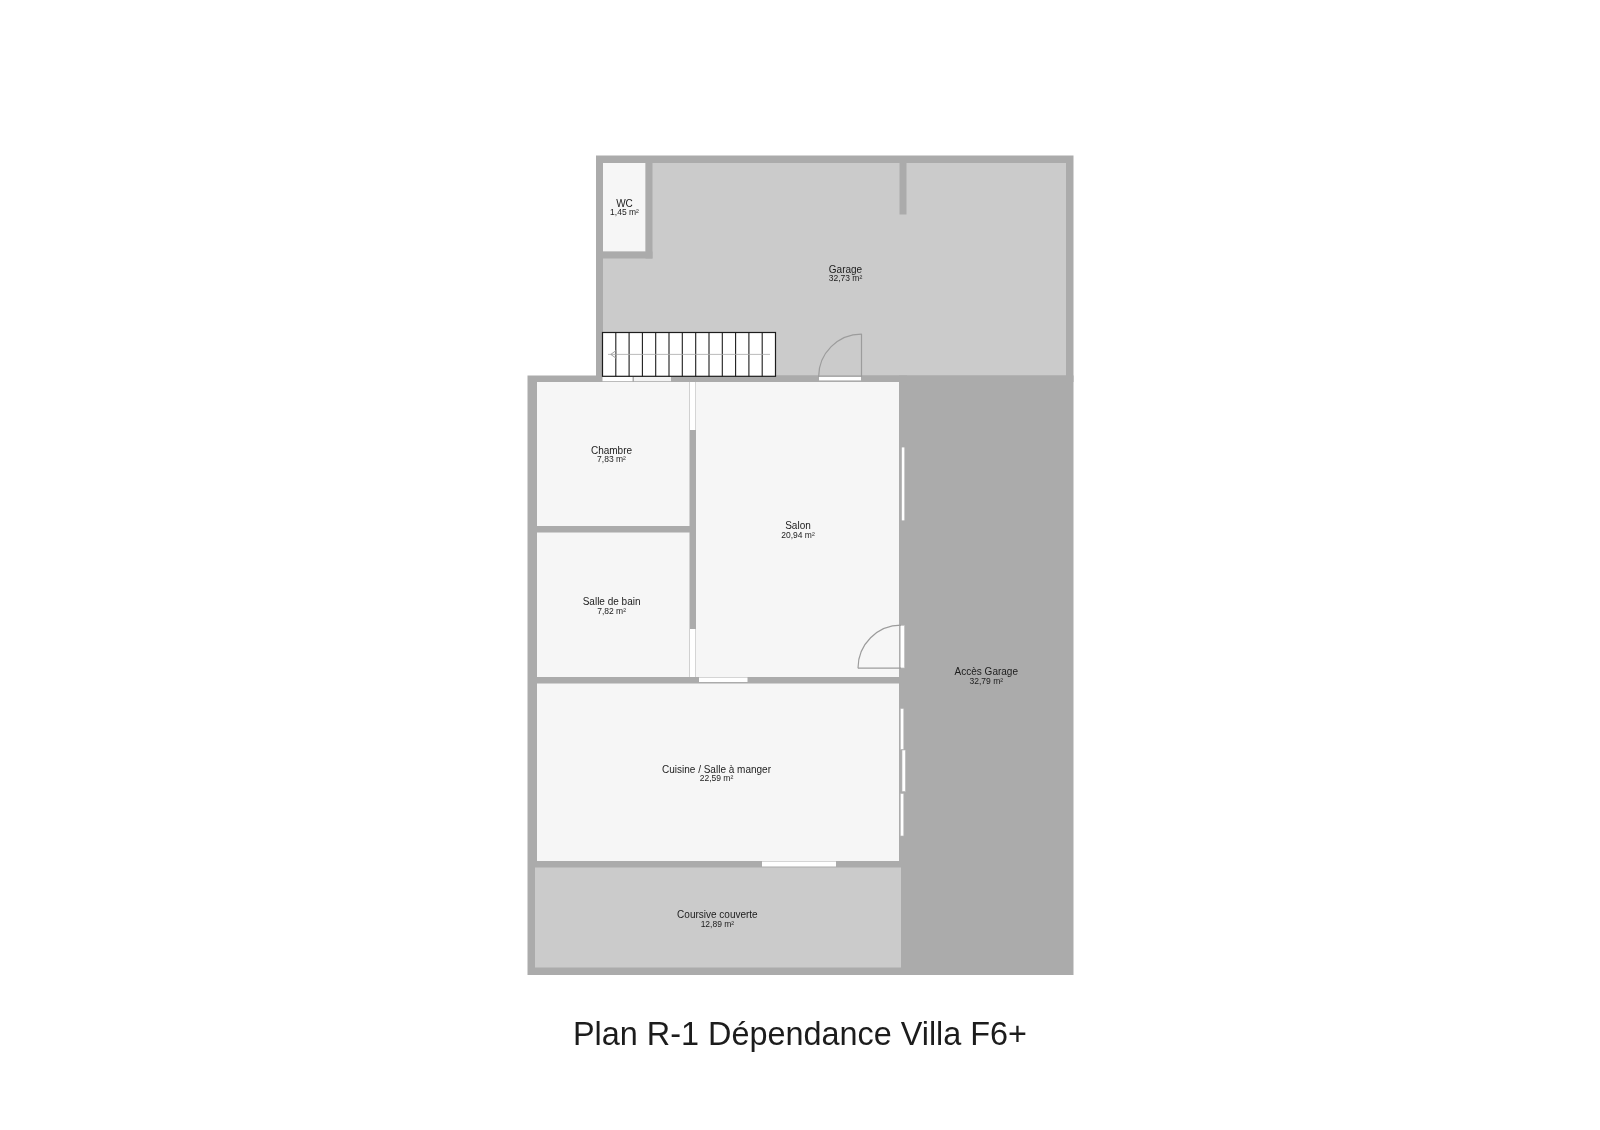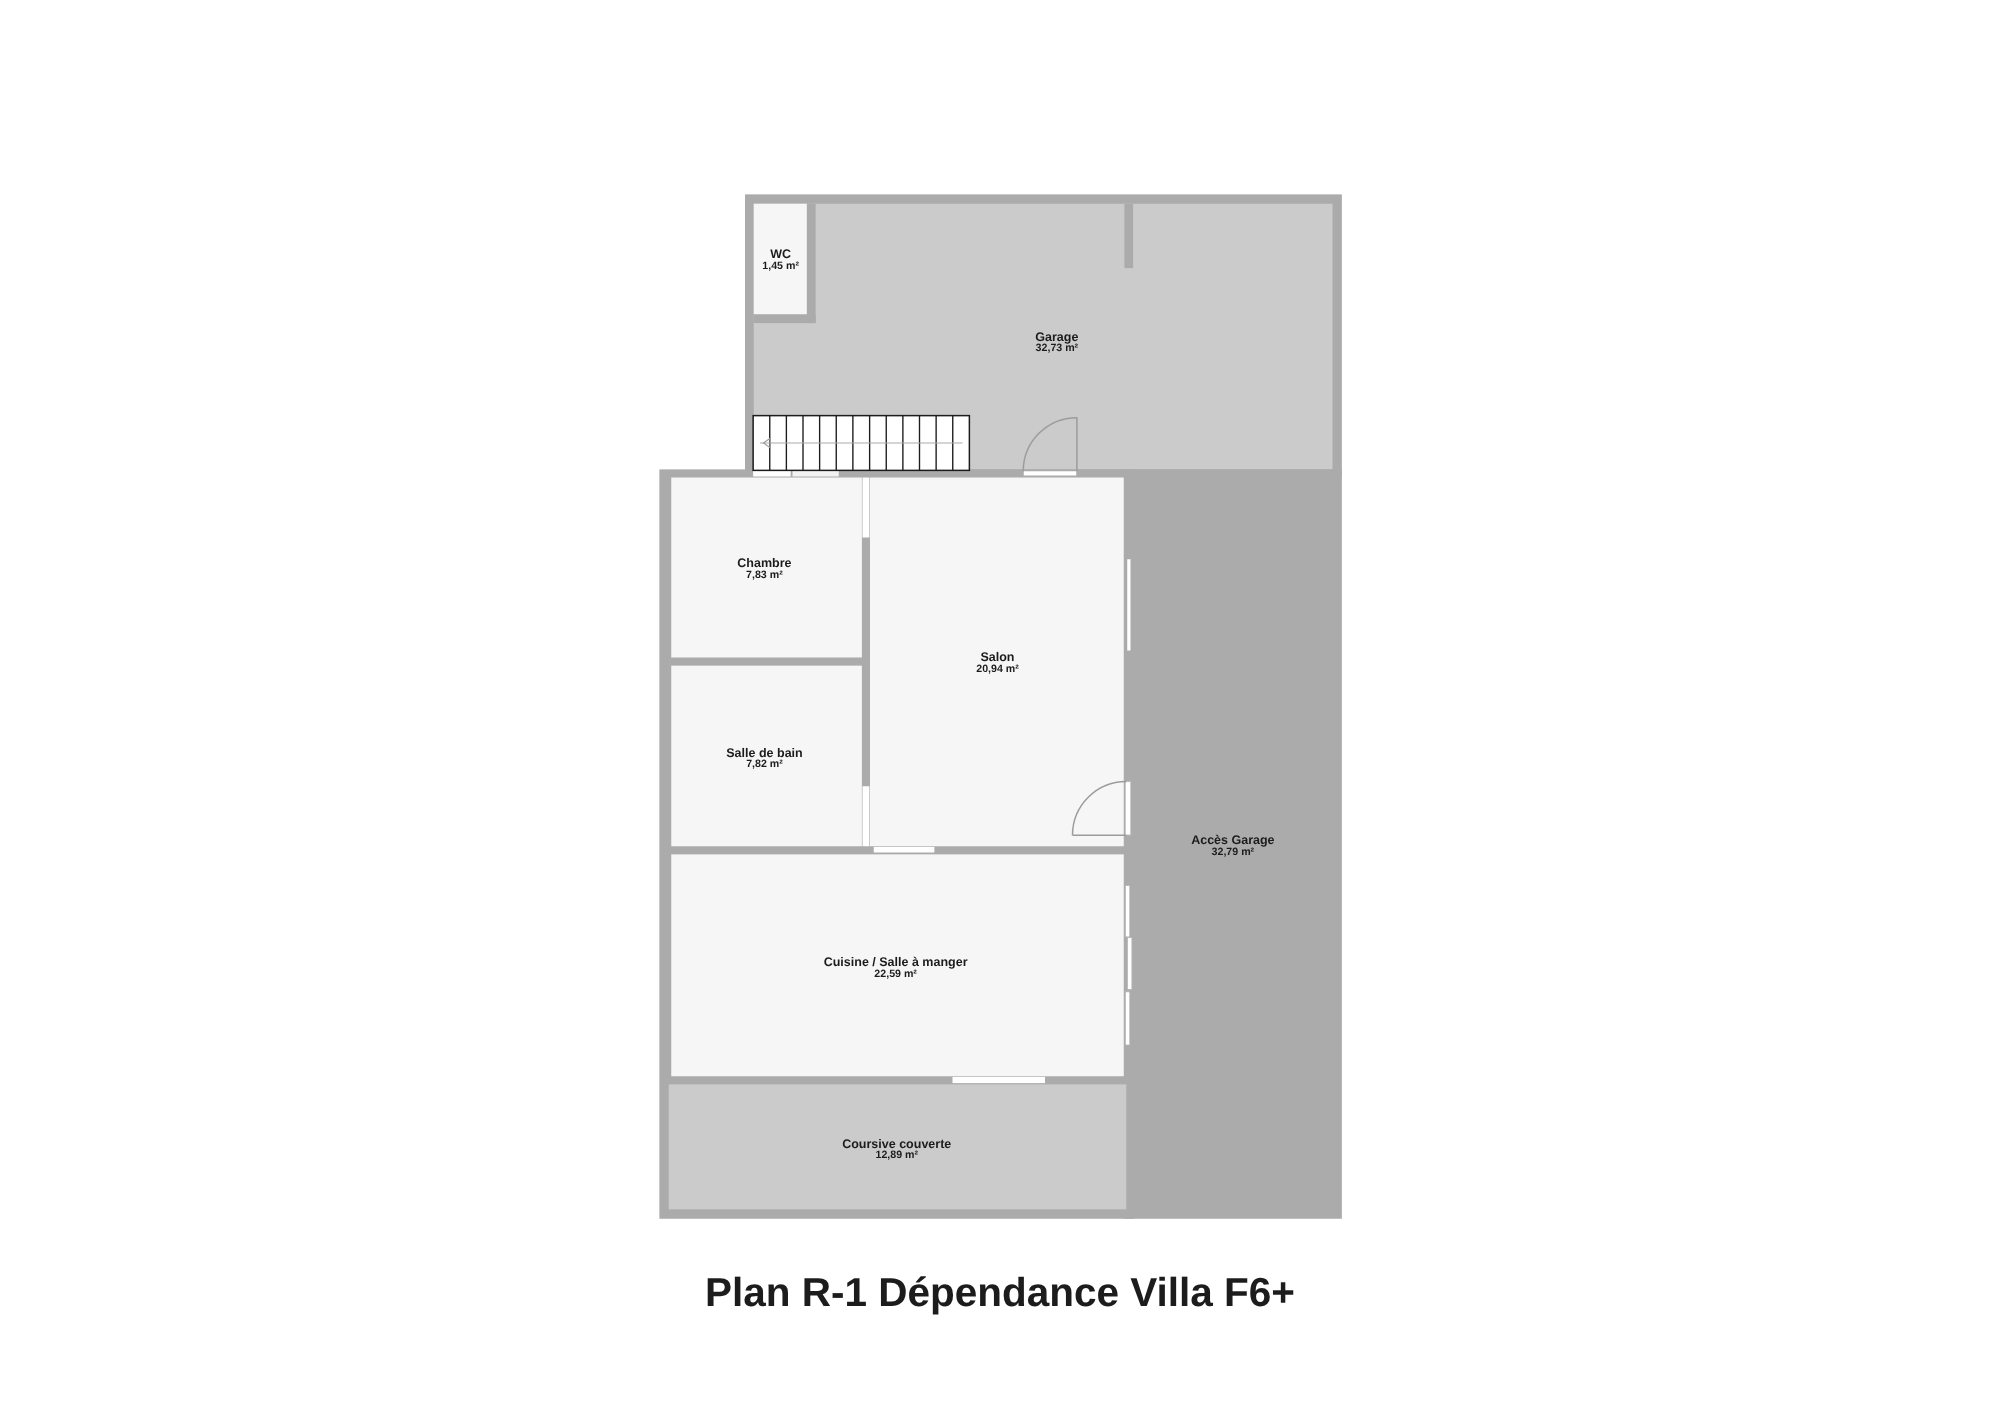--- a/index.html
+++ b/index.html
@@ -1,16 +1,16 @@
 <!DOCTYPE html>
 <html><head>
 <meta charset="utf-8">
 <style>
   html,body{margin:0;padding:0;background:#ffffff;}
-  .page{width:1600px;height:1130px;position:relative;font-family:"Liberation Sans",sans-serif;font-weight:bold;}
+  .page{width:1600px;height:1130px;position:relative;font-family:"Liberation Sans",sans-serif;}
   svg{position:absolute;left:0;top:0;}
   text{font-family:"Liberation Sans",sans-serif;fill:#1c1c1c;}
 </style>
 </head>
 <body>
 <div class="page">
 <svg width="1600" height="1130" viewBox="0 0 1600 1130">
 
   <rect x="0" y="0" width="1600" height="1130" fill="#ffffff"></rect>
 

